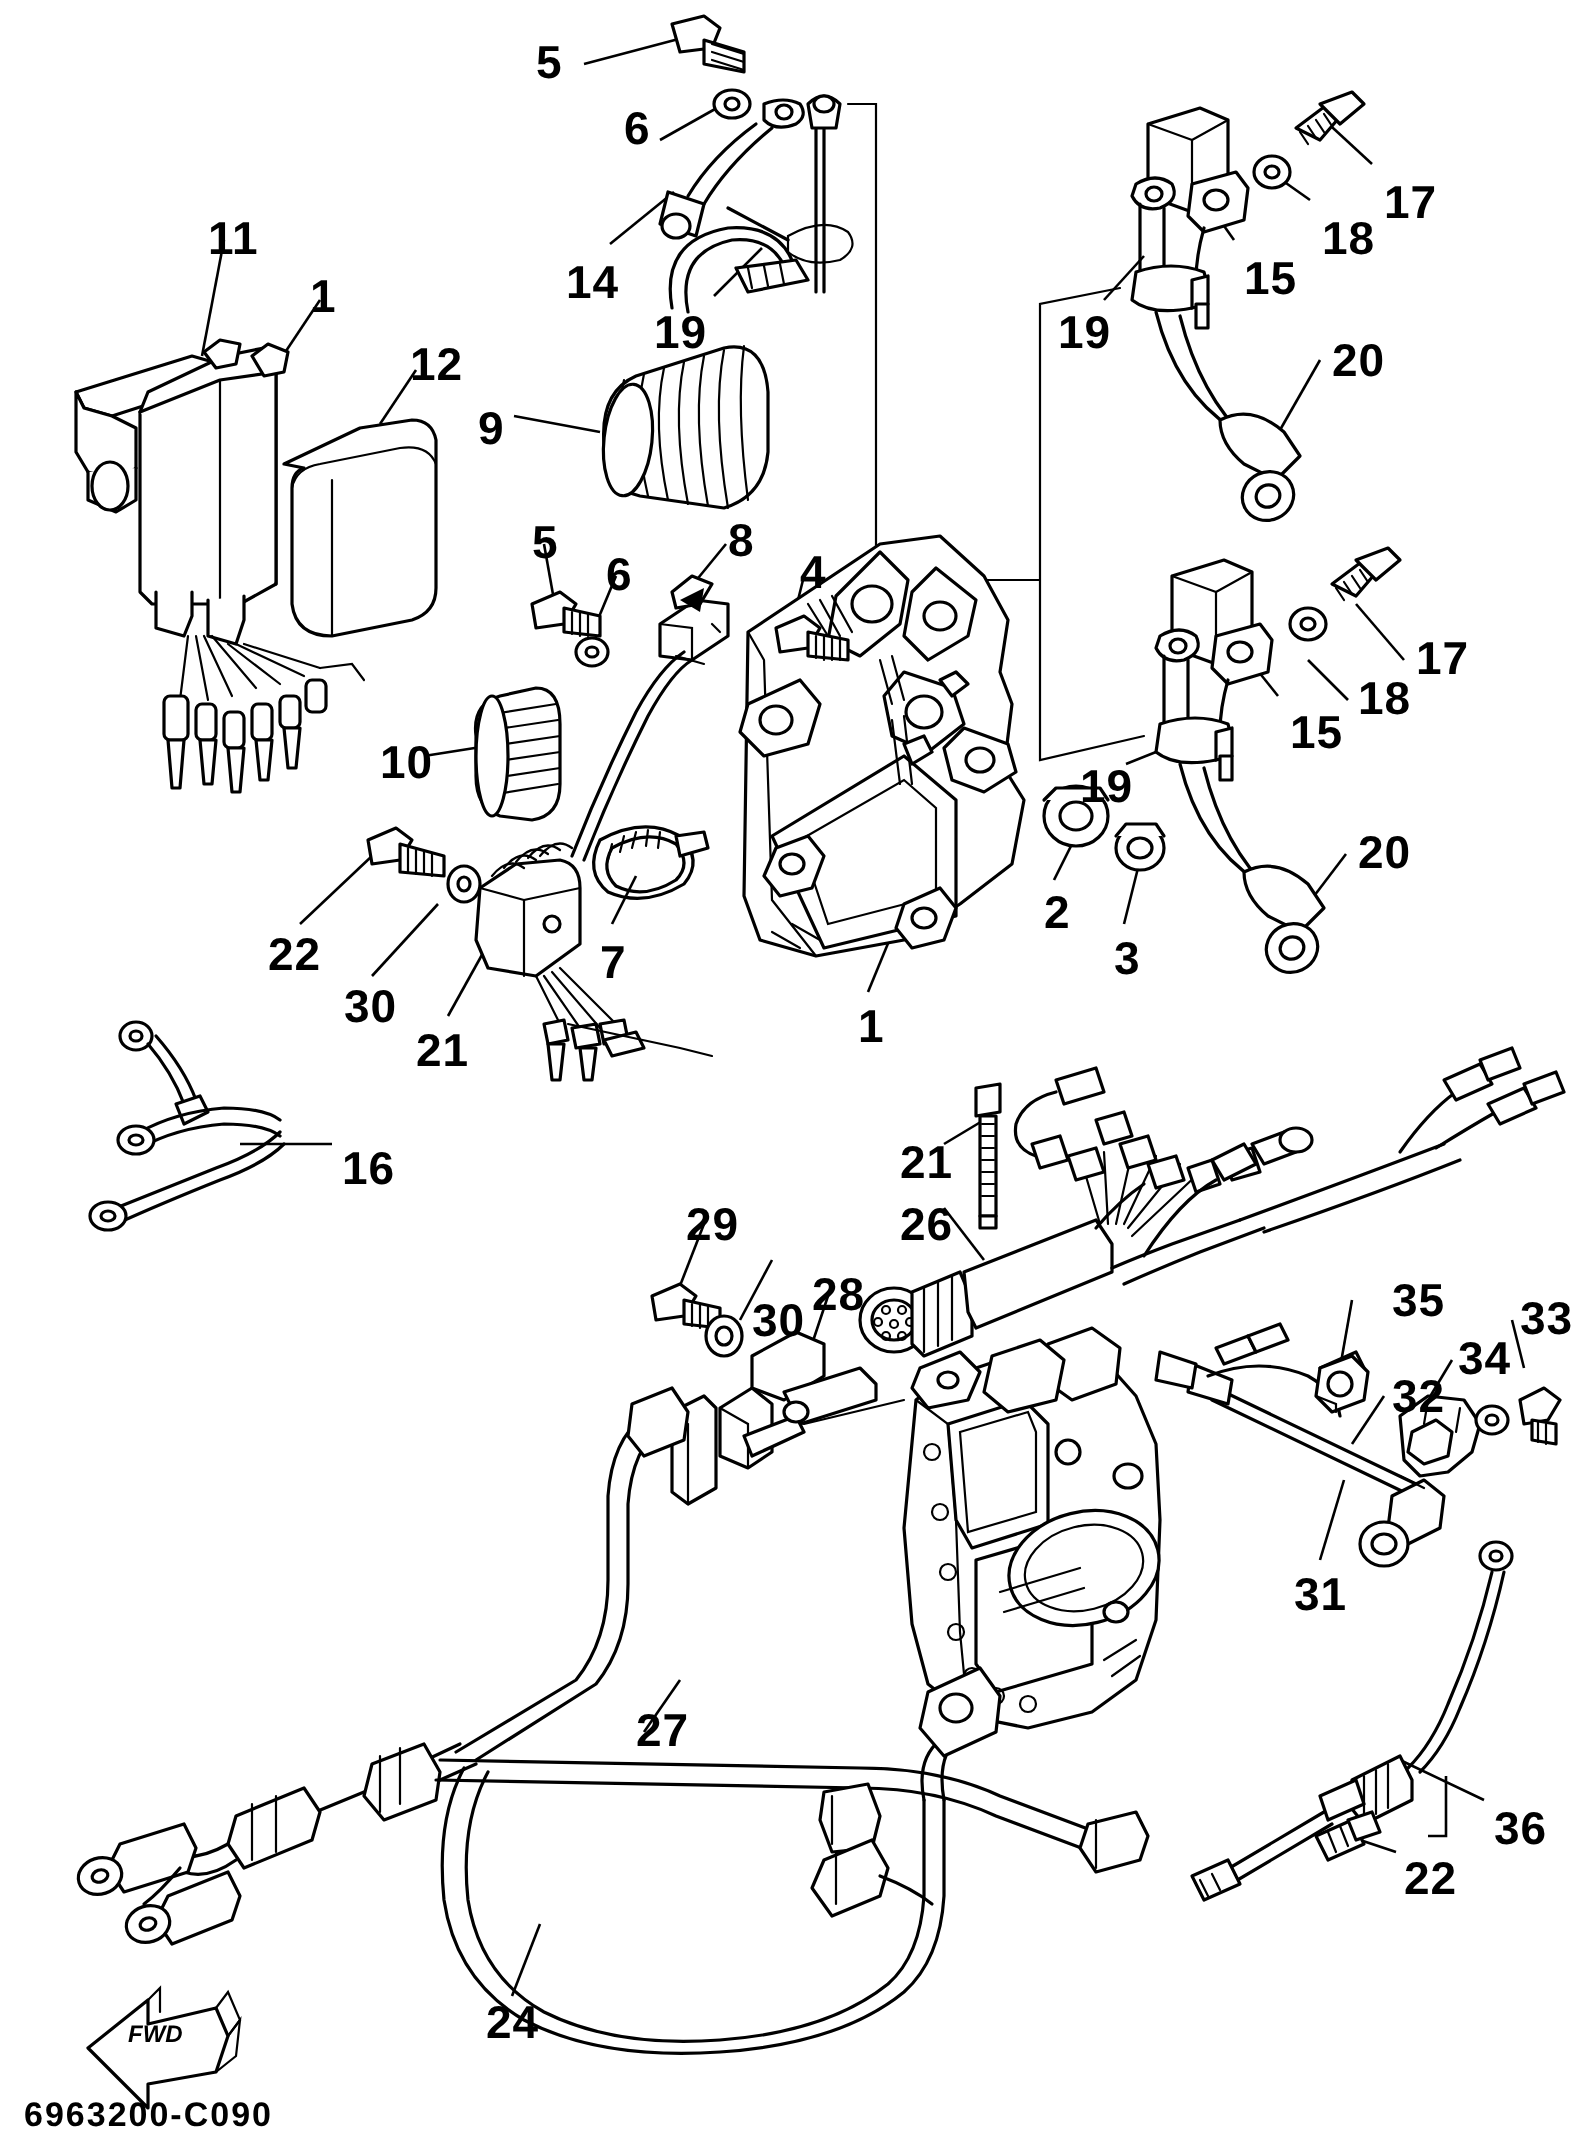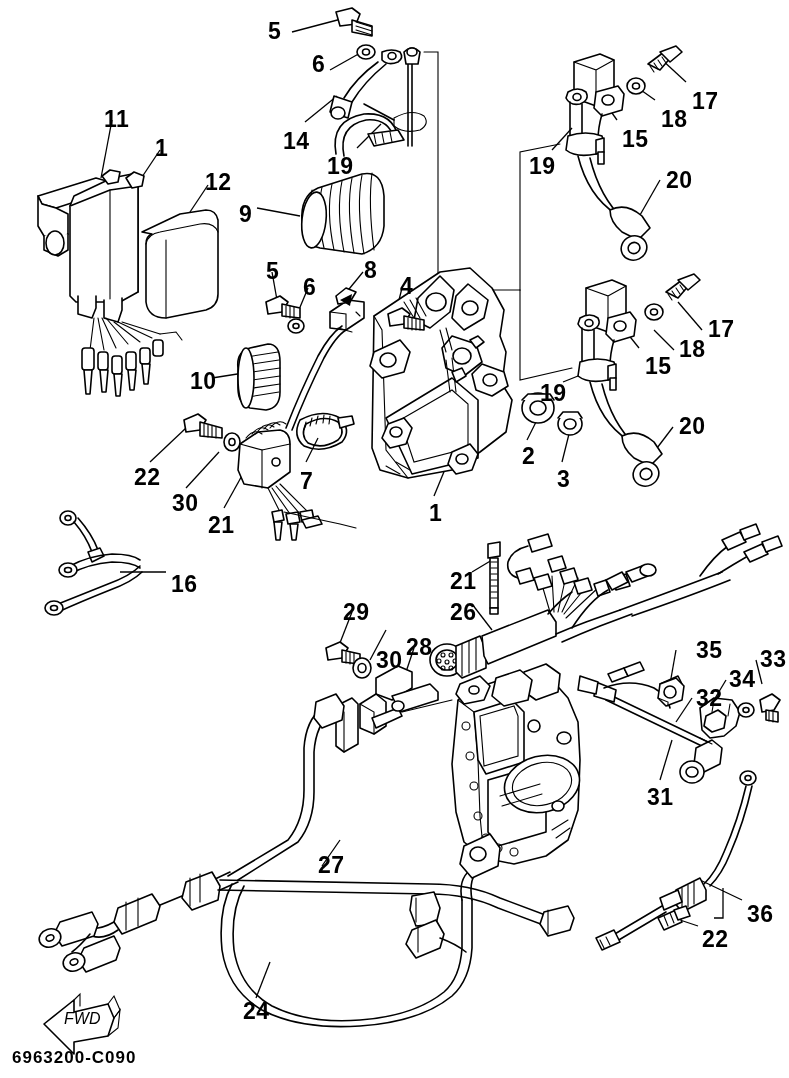--- a/index.html
+++ b/index.html
@@ -2,21 +2,21 @@
 <html><head>
 <meta charset="utf-8">
 <style>
   html,body{margin:0;padding:0;background:#ffffff;}
   body{width:789px;height:1078px;font-family:"Liberation Sans",sans-serif;color:#000;overflow:hidden;}
   #stage{position:relative;width:789px;height:1078px;background:#fff;}
   #art{position:absolute;left:0;top:0;width:789px;height:1078px;}
   .lbl{position:absolute;font-family:"Liberation Sans",sans-serif;font-weight:700;color:#000;
        font-size:23px;line-height:23px;letter-spacing:0.5px;white-space:nowrap;}
   .partno{position:absolute;left:12px;top:1048px;font-size:17px;font-weight:700;letter-spacing:1px;}
-  .fwdtxt{position:absolute;font-size:16px;font-weight:400;font-style:italic;}
+  .fwdtxt{position:absolute;font-size:12px;font-weight:700;font-style:italic;}
 </style>
 </head>
 <body>
 
 <div id="stage">
 
   <svg id="art" viewBox="0 0 789 1078" xmlns="http://www.w3.org/2000/svg">
     <defs>
       <style>
         .s{fill:none;stroke:#000;stroke-width:1.6;stroke-linecap:round;stroke-linejoin:round;}

